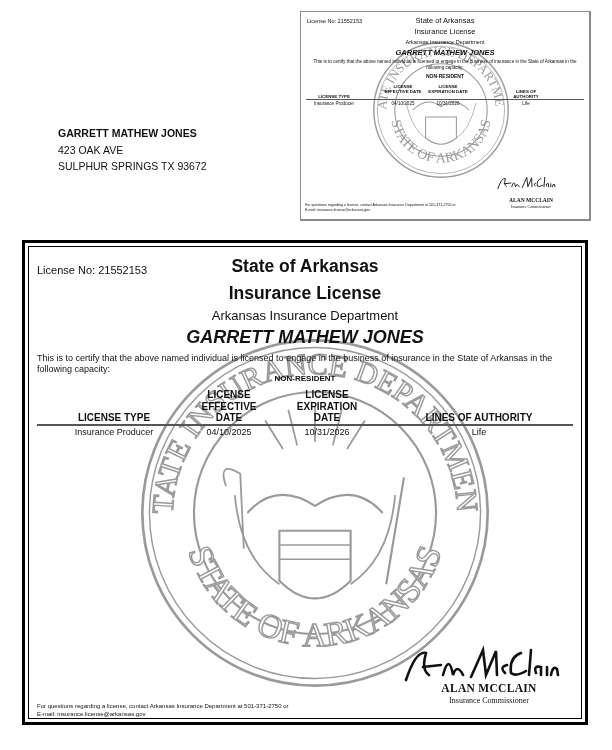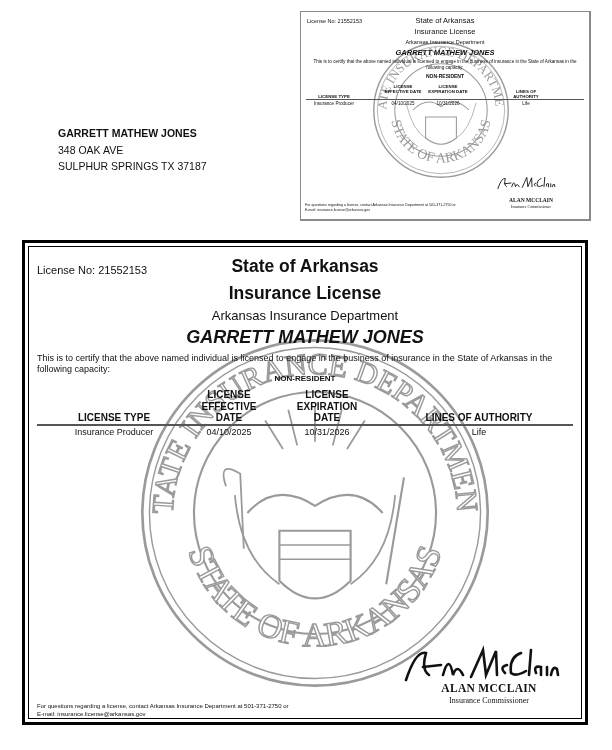--- a/index.html
+++ b/index.html
@@ -44,22 +44,22 @@
   .main .sig { position:absolute; left:372px; top:398px; width:160px; height:40px; }
   .main .sig-name { position:absolute; left:380px; top:435px; width:160px; text-align:center; font-family:"Liberation Serif", serif; font-size:11.5px; font-weight:bold; letter-spacing:0.3px; }
   .main .sig-title { position:absolute; left:380px; top:449px; width:160px; text-align:center; font-family:"Liberation Serif", serif; font-size:8px; }
   .main .footer { position:absolute; left:8px; top:455px; font-size:6px; line-height:8px; }
 </style>
 </head>
 <body>
 
 <div class="address">
   <div class="name">GARRETT MATHEW JONES</div>
-  <div>348 OAK AVE</div>
-  <div>SULPHUR SPRINGS TX 37187</div>
+  <div>423 OAK AVE</div>
+  <div>SULPHUR SPRINGS TX 93672</div>
 </div>
 
 <div class="mini">
   <svg class="seal" viewBox="0 0 200 200">
     <g fill="none" stroke="#9a9a9a">
       <circle cx="100" cy="100" r="96" stroke-width="2"></circle>
       <circle cx="100" cy="100" r="91" stroke-width="1"></circle>
       <circle cx="100" cy="100" r="66" stroke-width="1.5"></circle>
       <path d="M78 110 L122 110 L122 140 Q100 158 78 140 Z" stroke-width="1.5"></path>
       <path d="M60 100 Q80 80 100 95 Q120 80 140 100" stroke-width="1.5"></path>

